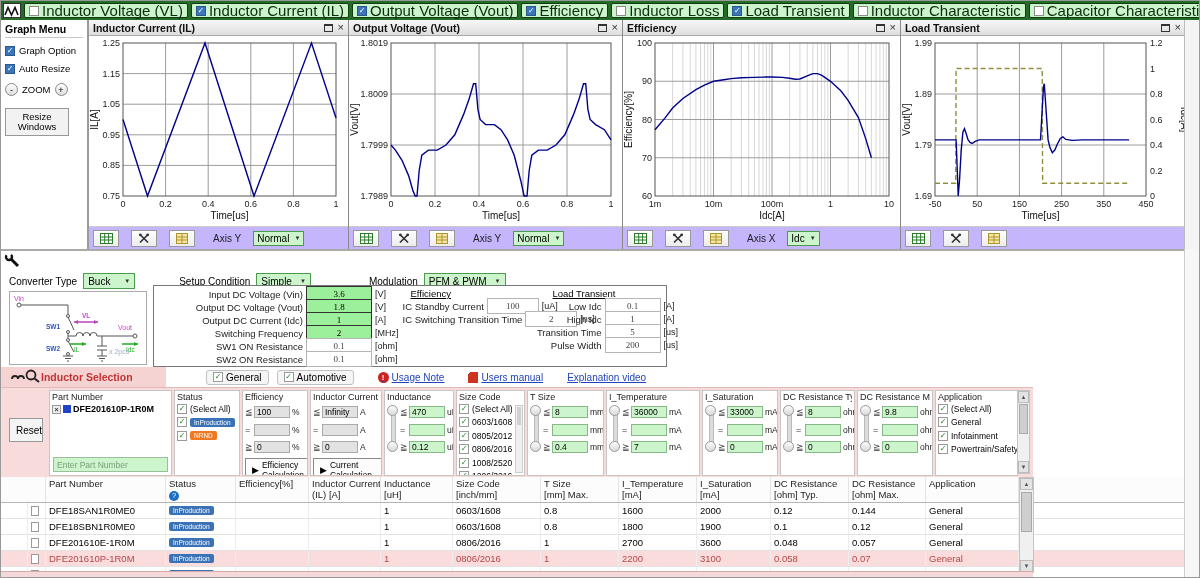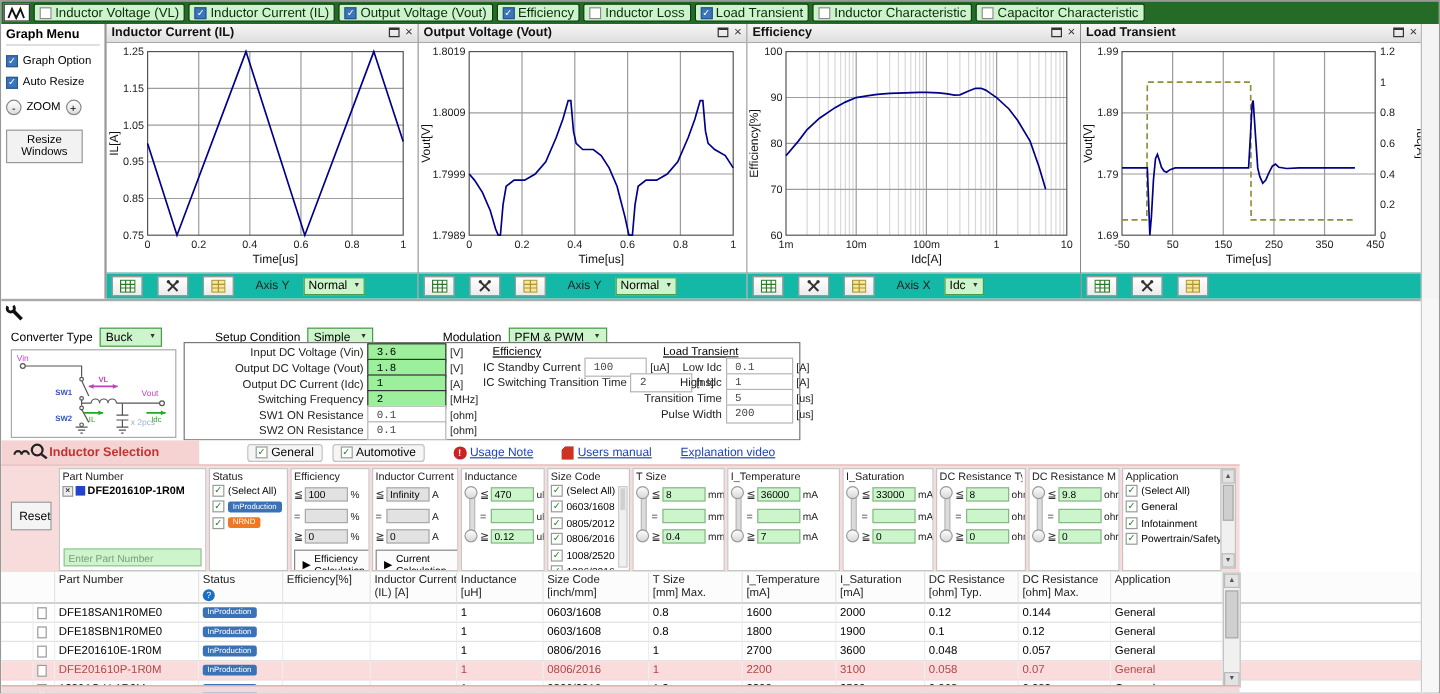--- a/index.html
+++ b/index.html
@@ -2,21 +2,21 @@
 <html><head>
 <meta charset="utf-8">
 <style>
   html,body{margin:0;padding:0;background:#e9e9e9;font-family:"Liberation Sans","DejaVu Sans",sans-serif;}
   .app{position:relative;width:1200px;height:578px;background:#fff;overflow:hidden;border:1px solid #999;box-sizing:border-box;}
   *{box-sizing:border-box;}
 
   
   .toolbar{position:absolute;left:0;top:0;width:1200px;height:19px;background:#256b28;display:flex;align-items:center;gap:3px;padding:0 2px;}
   .logo{width:22px;height:15px;background:#fff;border:1px solid #333;display:flex;align-items:center;justify-content:center;}
-  .tb-btn{height:15px;display:flex;align-items:center;gap:3px;background:#cdf3cd;border:1px solid #0e3d10;border-radius:2px;padding:0 4px;font-size:11px;color:#0b2d0b;white-space:nowrap;cursor:pointer;}
+  .tb-btn{height:15px;display:flex;align-items:center;gap:3px;background:#cdf3cd;border:1px solid #0e3d10;border-radius:2px;padding:0 4px;font-size:15px;color:#0b2d0b;white-space:nowrap;cursor:pointer;}
   .cb{width:10px;height:10px;border:1px solid #8a8a8a;background:#fff;display:inline-flex;align-items:center;justify-content:center;font-size:8px;line-height:1;color:#fff;flex:0 0 auto;}
   .cb.on{background:#3b76bd;border-color:#2a578c;}
   .cb.on::after{content:"✓";}
   .cb.g{border-color:#9a9a9a;}
   .cb.g.on{background:#fff;color:#1c8a1c;}
   .cb.g.on::after{content:"✓";}
 
   
   .charts-row{position:absolute;left:0;top:19px;width:1185px;height:229px;display:flex;background:#fff;}
   .graph-menu{width:88px;border-right:2px solid #9a9a9a;padding:2px 4px;font-size:10px;}
@@ -26,21 +26,21 @@
   .zbtn{width:13px;height:13px;border-radius:50%;border:1px solid #888;background:linear-gradient(#fff,#ddd);font-size:9px;line-height:10px;text-align:center;padding:0;cursor:pointer;}
   .gm-resize{margin-top:12px;width:64px;height:28px;border:1px solid #999;background:#f2f2f2;font-size:9.5px;line-height:1.1;cursor:pointer;font-family:inherit;}
   .cwin{border-left:1px solid #8a8a8a;display:flex;flex-direction:column;height:229px;}
   .cwin:first-of-type{border-left:none;}
   .ctitle{height:17px;background:linear-gradient(#f7f7f7,#dedede);border-bottom:1px solid #aaa;display:flex;align-items:center;padding:0 4px;}
   .ctxt{font-weight:bold;font-size:10.5px;color:#111;flex:1;white-space:nowrap;overflow:hidden;}
   .cicons{display:flex;align-items:center;gap:5px;}
   .wmax{width:9px;height:8px;border:1px solid #333;border-top:2px solid #333;cursor:pointer;}
   .wclose{font-size:11px;line-height:9px;color:#333;cursor:pointer;}
   .cplot{flex:1;background:#fff;}
-  .cfoot{height:24px;border-top:1px solid #ccc;display:flex;align-items:center;gap:12px;padding:0 4px;background:#14b8a6;}
+  .cfoot{height:24px;border-top:1px solid #ccc;display:flex;align-items:center;gap:12px;padding:0 4px;background:#c4b5fd;}
   .fbtn{width:26px;height:17px;border:1px solid #999;background:linear-gradient(#fff,#ececec);display:inline-flex;align-items:center;justify-content:center;padding:0;cursor:pointer;}
   .axlbl{font-size:10px;margin-left:6px;color:#222;}
   .dd{background:#ccf5cc;border:1px solid #4d9a4d;height:15px;display:inline-flex;align-items:center;font-size:10px;padding:0 3px;cursor:pointer;}
   .dd::after{content:"▼";font-size:6px;margin-left:5px;color:#333;}
   .charts-scroll{position:absolute;right:0;top:19px;width:15px;height:229px;background:#f4f4f4;border-left:1px solid #bbb;}
 
   
   .config{position:absolute;left:0;top:248px;width:1185px;height:118px;border-top:2px solid #aaa;background:#fff;}
   .cfg-head{position:absolute;left:24px;top:3px;width:413px;height:15px;background:linear-gradient(#ececec,#d7d7d7);border:1px solid #bdbdbd;display:flex;align-items:center;padding:0 8px;}
   .cfg-title{font-weight:bold;font-size:10.5px;}
@@ -49,21 +49,21 @@
   .cfg-row{position:absolute;left:8px;top:22px;display:flex;align-items:center;gap:6px;font-size:10px;}
   .gsel{background:#ccf5cc;border:1px solid #4d9a4d;height:16px;display:inline-flex;align-items:center;font-size:10px;padding:0 4px;min-width:52px;cursor:pointer;}
   .gsel::after{content:"▼";font-size:6px;margin-left:auto;padding-left:8px;color:#333;}
   .circuit{position:absolute;left:8px;top:40px;width:138px;height:74px;border:1px solid #aaa;background:#fff;}
   .pbox{position:absolute;left:152px;top:34px;width:514px;height:82px;border:1px solid #777;background:#fff;display:flex;padding:2px 4px;}
   .pcol1{width:286px;}
   .pcol2{width:118px;padding-left:4px;}
   .pcol3{flex:1;}
   .prow{display:flex;align-items:center;height:12.5px;margin-bottom:0.5px;}
   .plbl{text-align:right;font-size:9.5px;color:#222;padding-right:3px;white-space:nowrap;}
-  .pin{height:12px;font-size:9px;text-align:left;border:1px solid #b5b5b5;background:#fff;color:#444;padding:7px;font-family:Liberation Mono, monospace;}
+  .pin{height:12px;font-size:9px;text-align:center;border:1px solid #b5b5b5;background:#fff;color:#444;padding:7px;font-family:Liberation Serif, serif;}
   .pin.hil{background:#9cf09c;border:1px solid #333;color:#000;}
   .punit{font-size:9px;color:#222;margin-left:3px;white-space:nowrap;}
   .ghead{font-size:9.5px;text-decoration:underline;margin:0 0 1px 36px;}
 
   
   .selbar{position:absolute;left:0;top:366px;width:1185px;height:20px;display:flex;align-items:center;background:#fff;}
   .tab{height:20px;display:flex;align-items:center;gap:0;padding:0 10px;cursor:pointer;}
   .tab.ind{width:165px;background:#f6d3d3;color:#c23434;font-weight:bold;font-size:10.5px;}
   .tab.cap{width:158px;background:#dceef2;color:#2a5a86;font-size:10.5px;}
   .selcb{display:flex;align-items:center;gap:3px;background:#f5f5f5;border:1px solid #c2c2c2;border-radius:3px;height:15px;padding:0 6px;font-size:10px;cursor:pointer;}

